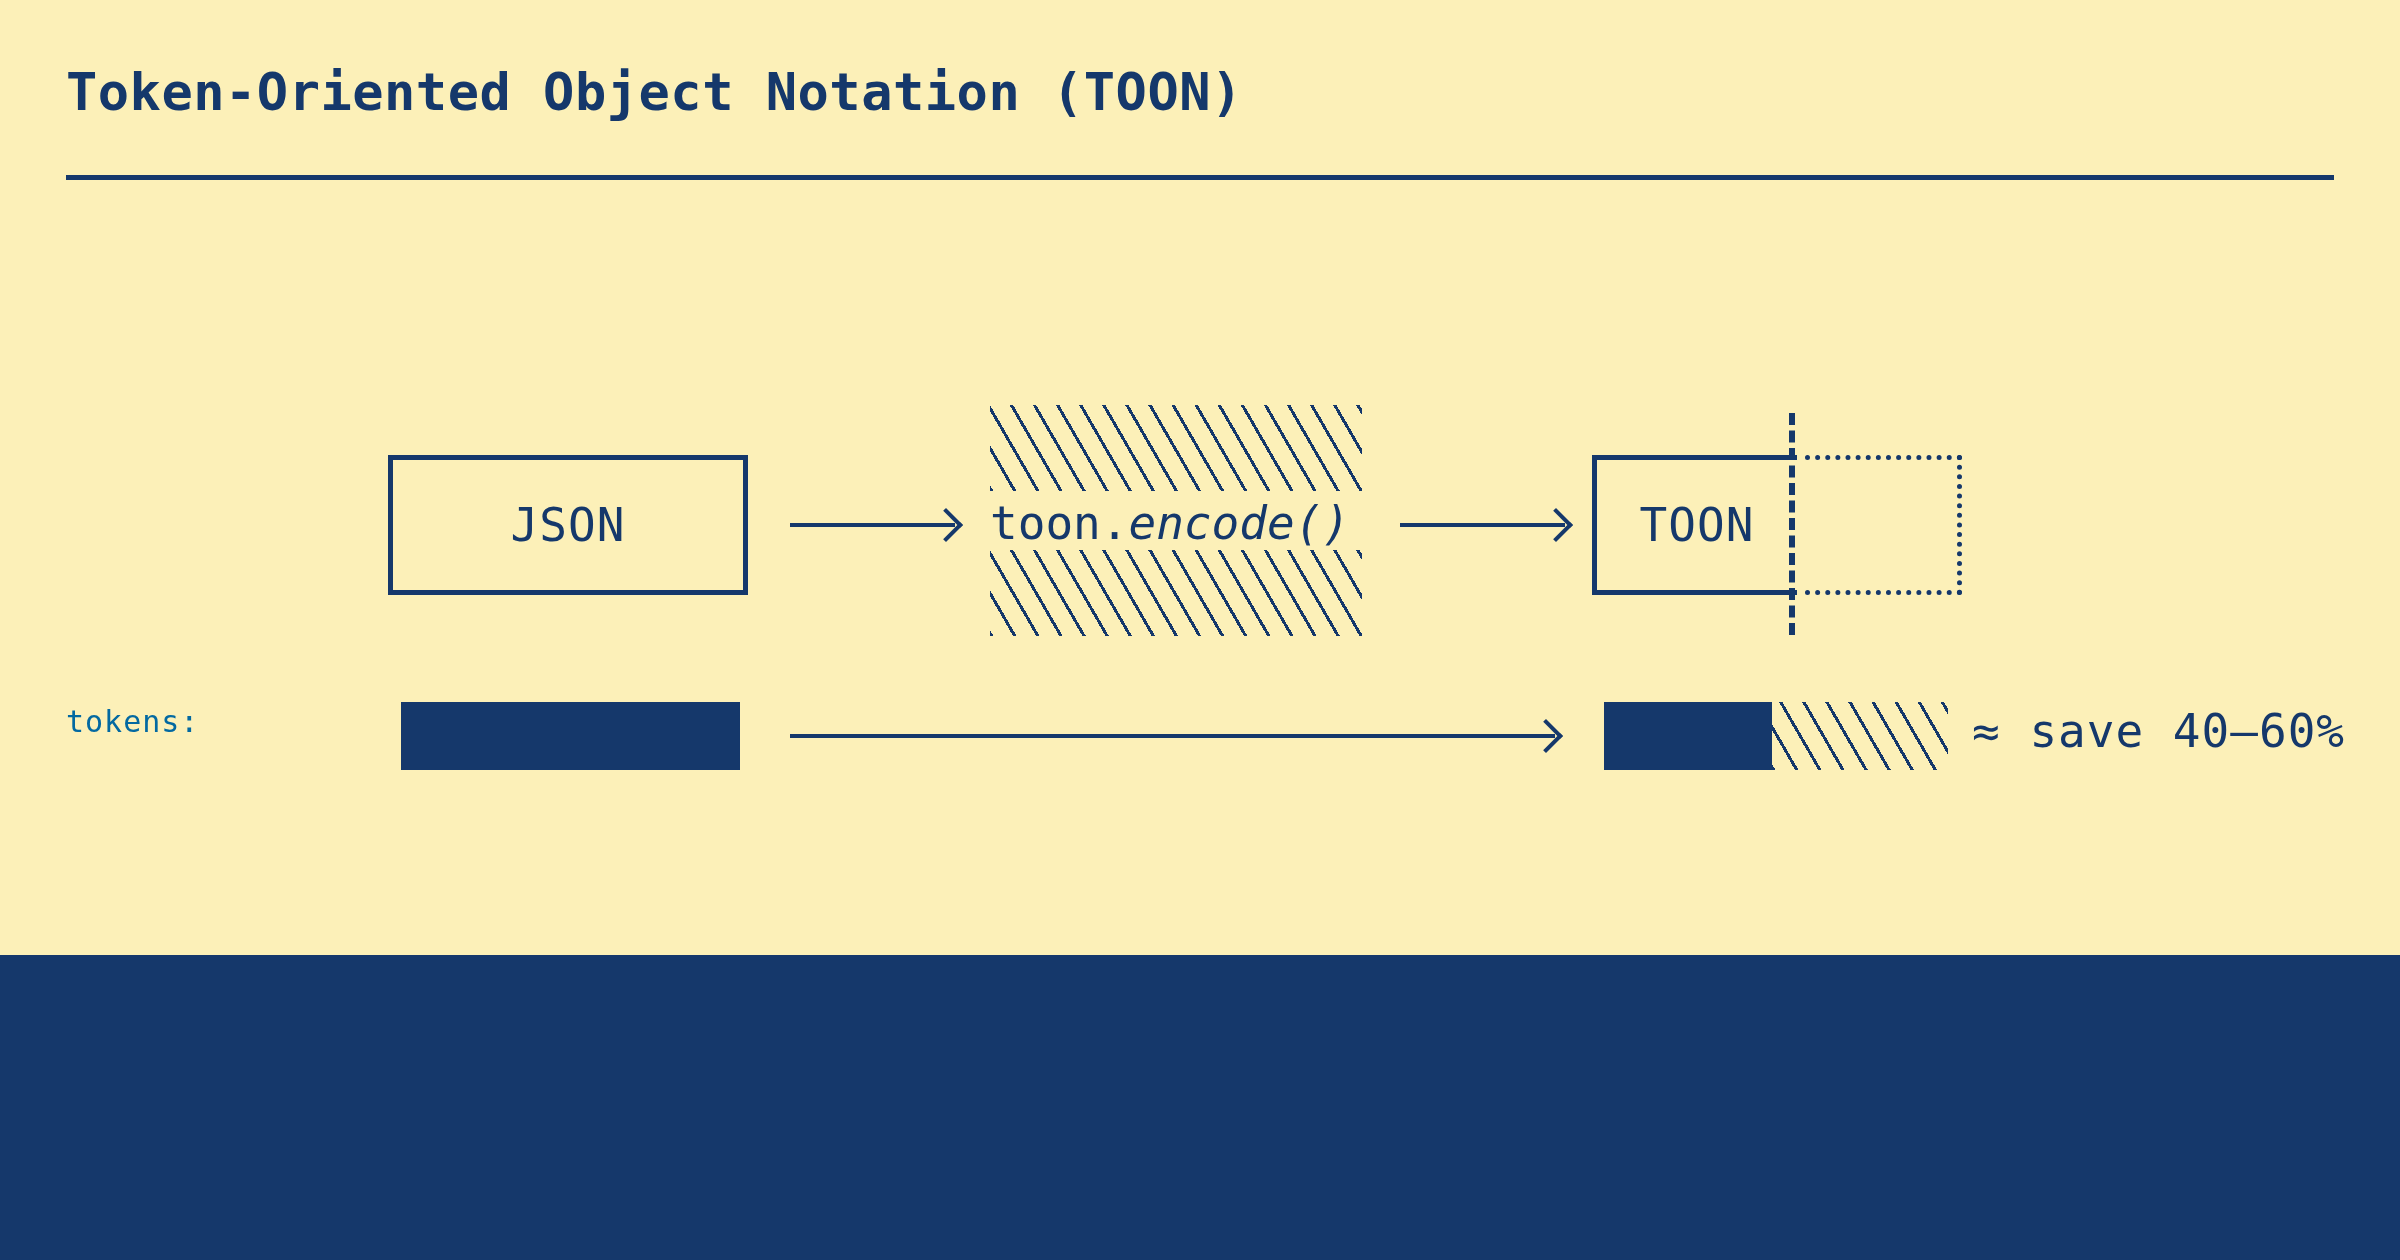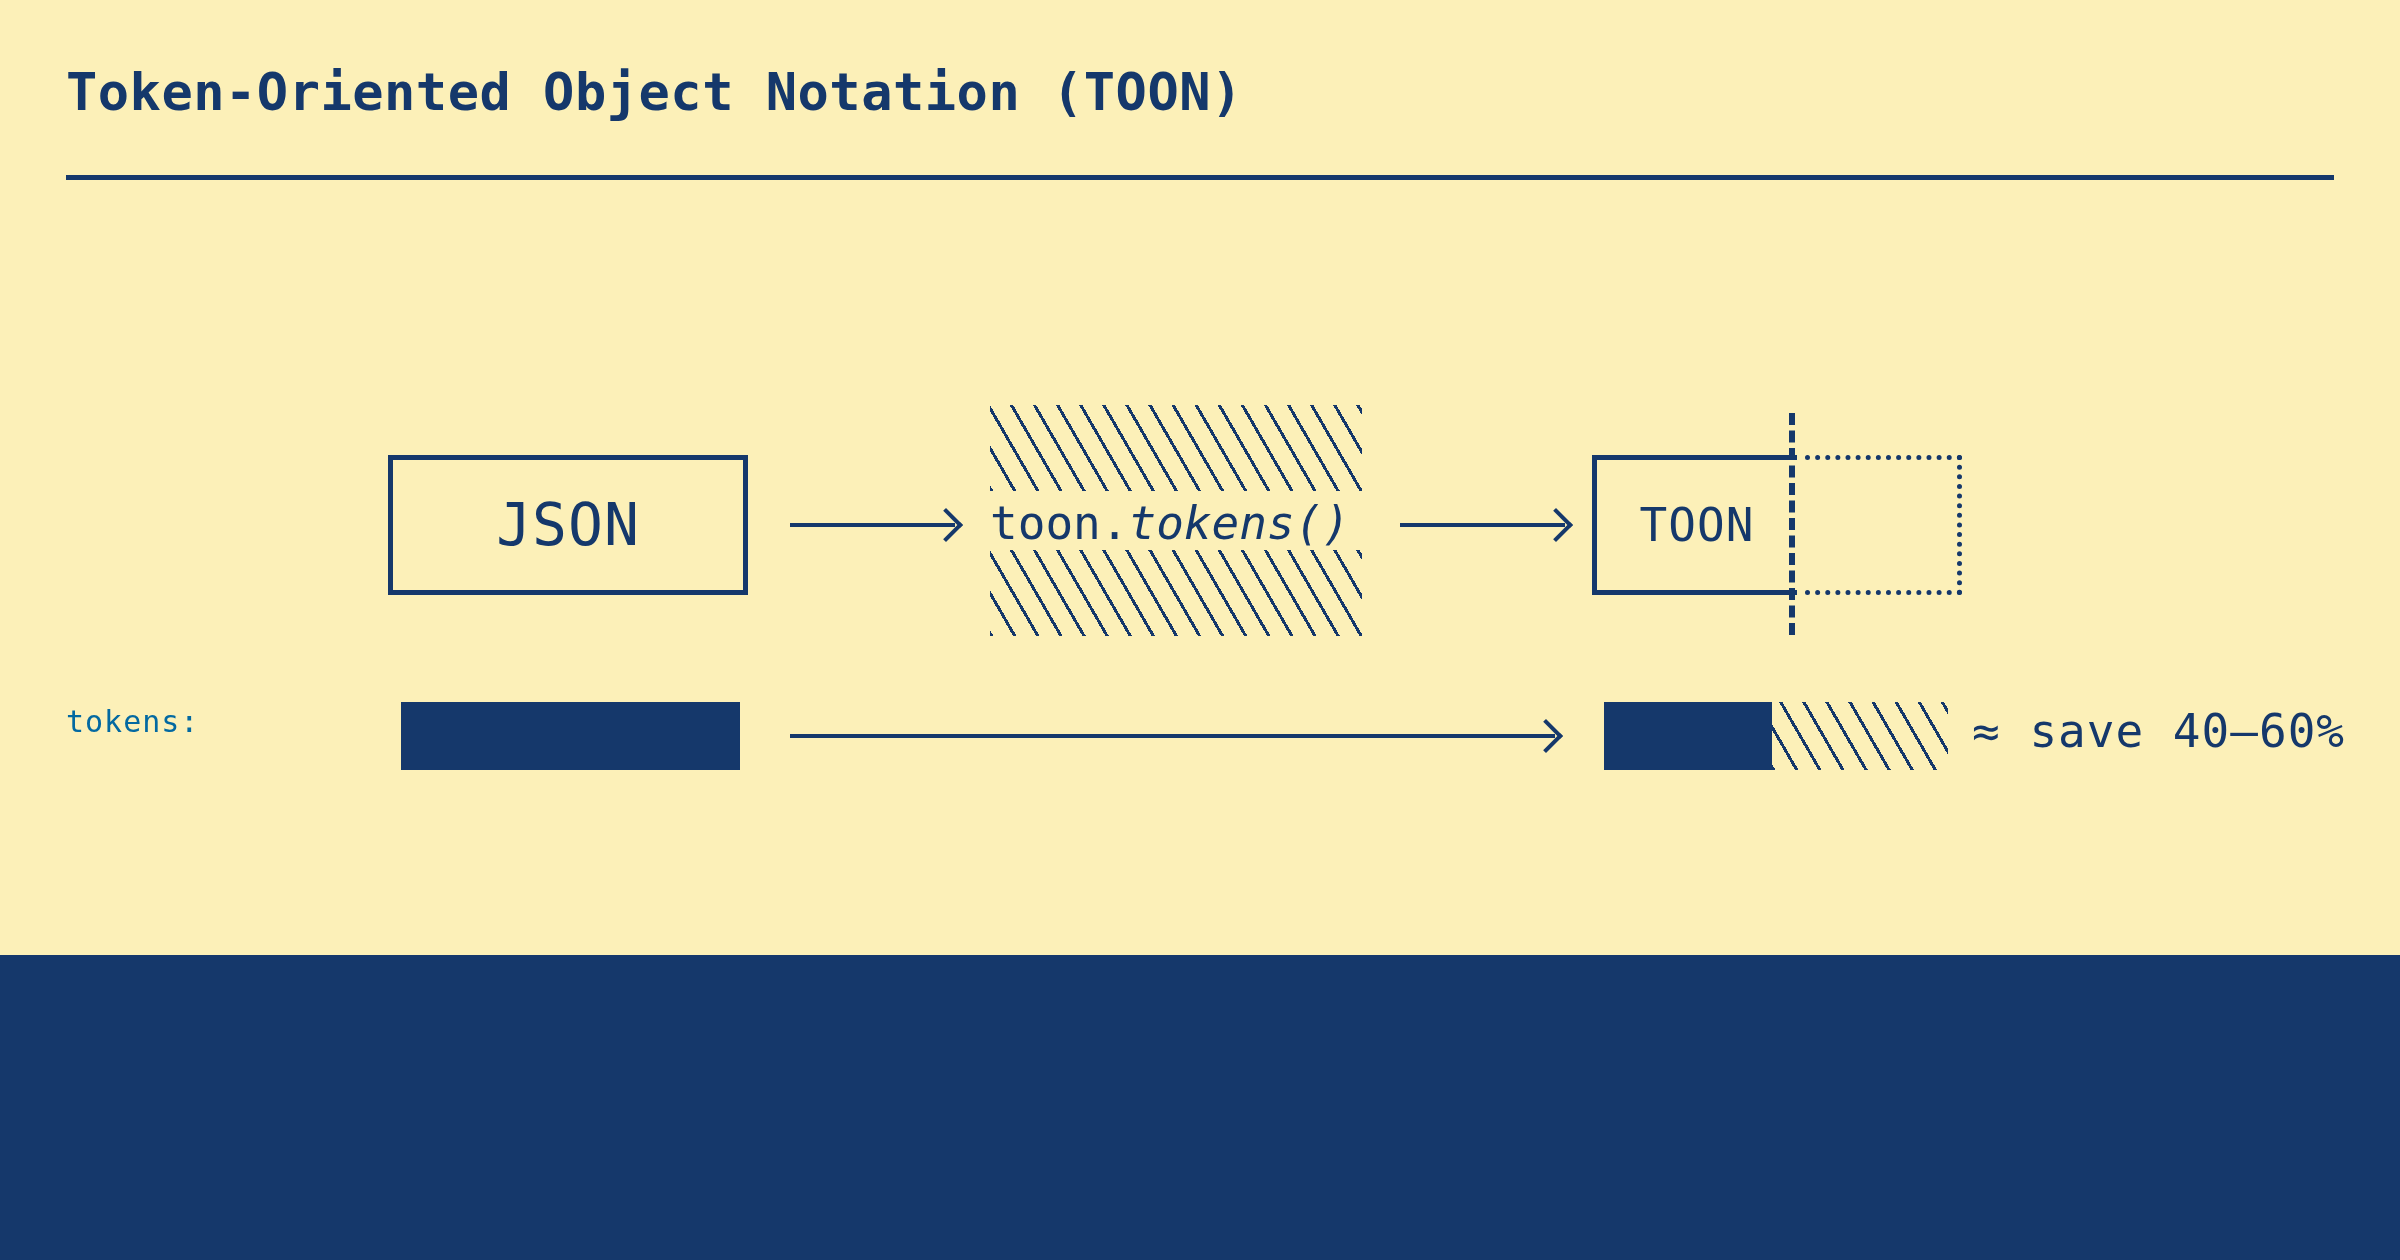--- a/index.html
+++ b/index.html
@@ -70,21 +70,21 @@
     top: 455px;
     width: 360px;
     height: 140px;
     border: 5px solid #15386b;
     box-sizing: border-box;
     display: flex;
     align-items: center;
     justify-content: center;
   }
   .json-box .label {
-    font-size: 58px;
+    font-size: 46px;
     color: #15386b;
     letter-spacing: 1px;
   }
 
   .arrow-1 {
     position: absolute;
     left: 790px;
     top: 523px;
     width: 165px;
     height: 4px;
@@ -264,21 +264,21 @@
     <div class="json-box">
       <span class="label">JSON</span>
     </div>
 
     <div class="arrow-1"></div>
 
     <div class="encode-group">
       <div class="encode-hatch-top hatch"></div>
       <div class="encode-label">
         <span>toon.</span>
-          <span class="fn-italic">tokens()</span>
+          <span class="fn-italic">encode()</span>
       </div>
       <div class="encode-hatch-bottom hatch"></div>
     </div>
 
     <div class="arrow-2"></div>
 
     <div class="toon-group">
       <div class="toon-solid">
         <span class="label">TOON</span>
       </div>

